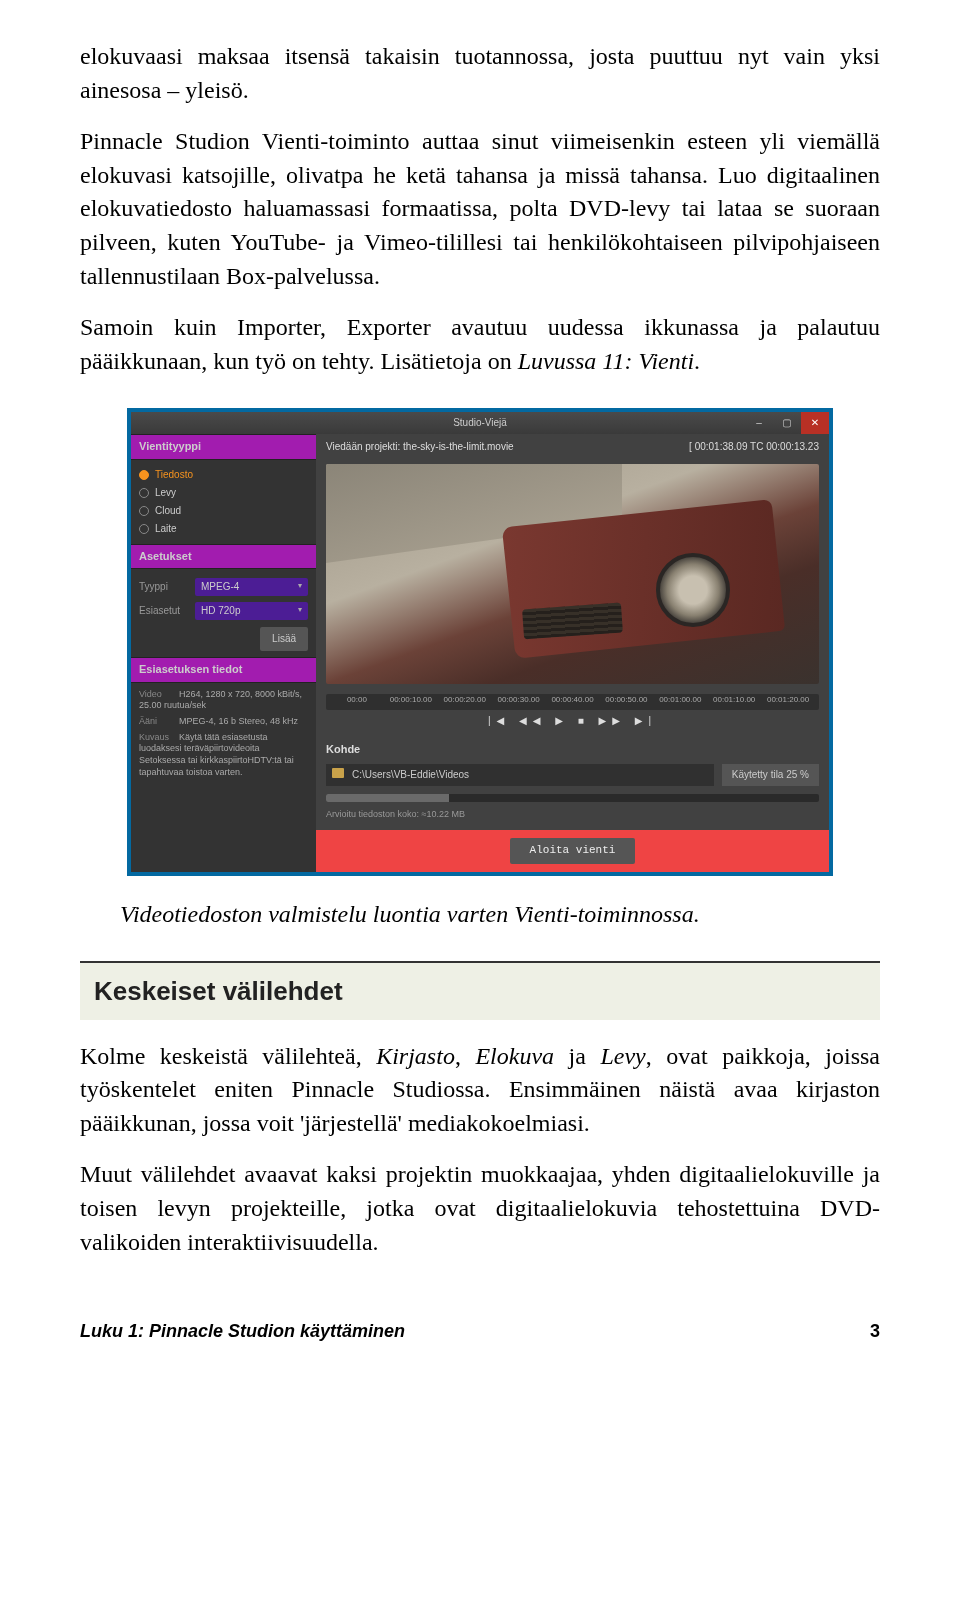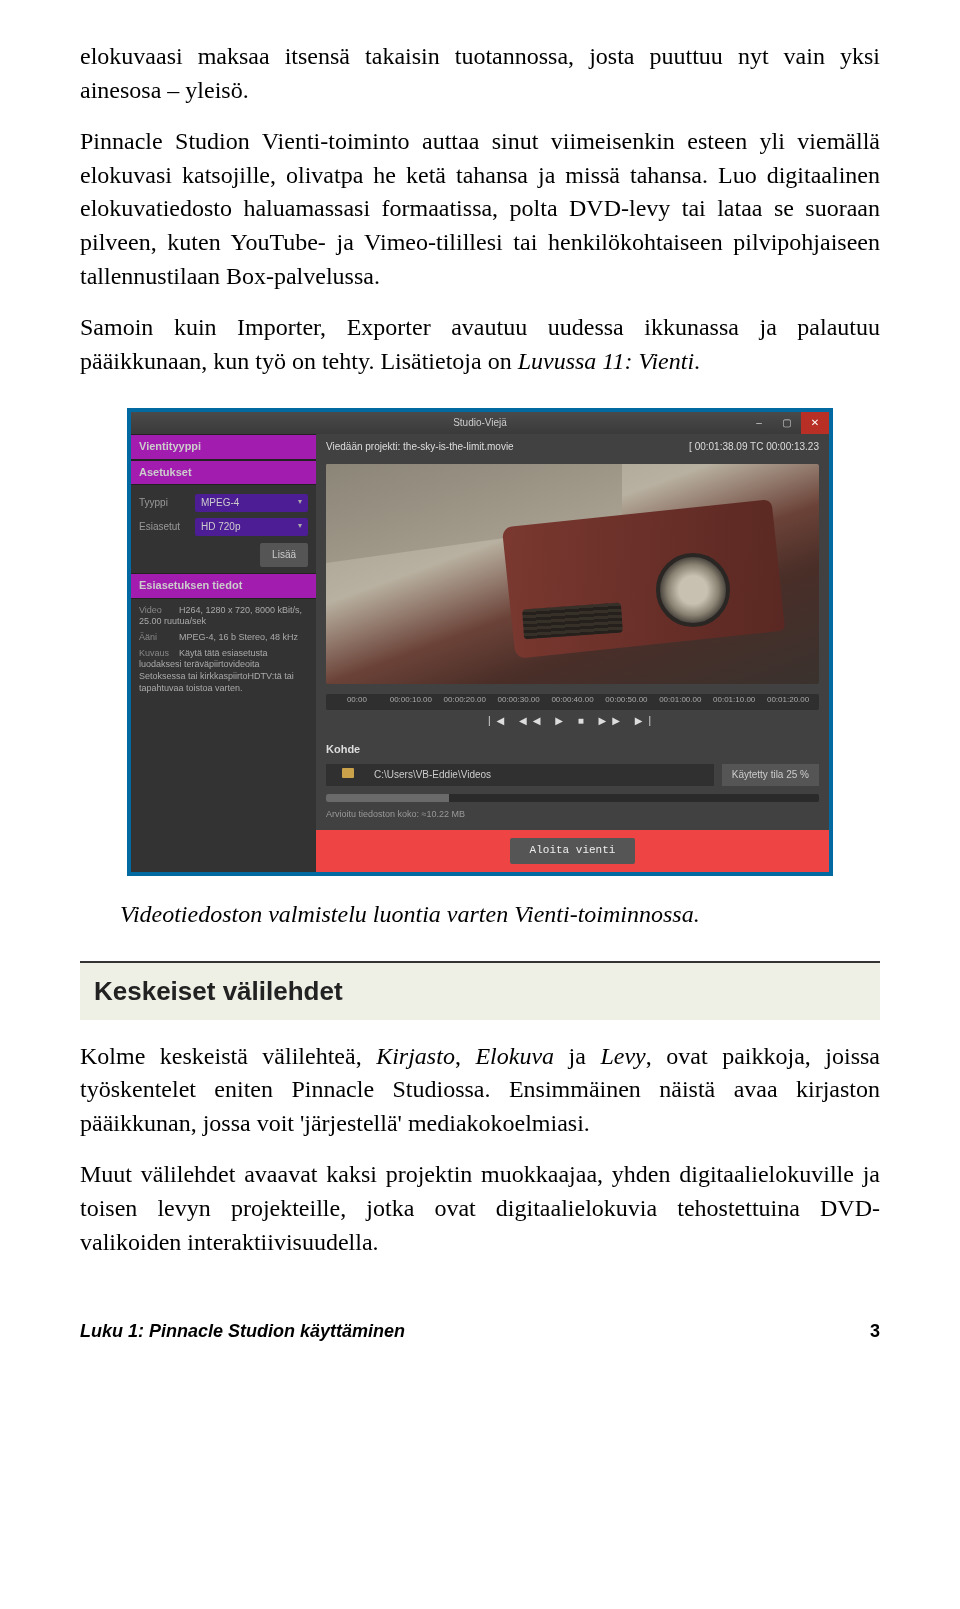--- a/index.html
+++ b/index.html
@@ -129,21 +129,21 @@
     color:#aaa;
     align-items:flex-start;
     justify-content:space-between;
     padding:0 4px;
     border-radius:2px;
   }
   .timeline span { flex:1; text-align:center; }
   .transport { text-align:center; padding:2px 0 8px 0; color:#ddd; letter-spacing:6px; font-size:10px;}
   .kohde-hdr { padding:6px 10px 2px 10px; font-size:11px; font-weight:bold; color:#ddd;}
   .kohde-row { margin:4px 10px; display:flex; align-items:center; gap:8px; }
-  .path-box { flex:1; background:#303030; padding:4px 16px; display:flex; align-items:flex-start; gap:20px; font-size:10px;}
+  .path-box { flex:1; background:#303030; padding:4px 6px; display:flex; align-items:flex-start; gap:8px; font-size:10px;}
   .folder-ico { display:inline-block; width:12px;height:10px;background:#c9a24a;border-radius:1px;}
   .progress-btn { background:#555; padding:4px 10px; font-size:10px;}
   .progress-bar { margin:4px 10px; height:8px; background:#2a2a2a; border-radius:2px; overflow:hidden;}
   .progress-bar .fill { width:25%; height:100%; background:#6a6a6a;}
   .size-line { margin:2px 10px 10px 10px; font-size:9px; color:#999;}
   .auto-row { margin:10px 10px 2px 10px; display:flex; align-items:center; gap:6px; font-size:10px; color:#bbb;}
   .chk { width:11px;height:11px; background:#5a5a5a; display:inline-block; border-radius:2px;}
   .app-bottombar {
     background:#ef4444;
     text-align:center;
@@ -169,20 +169,38 @@
     <span>Studio-Viejä</span>
     <div class="win-ctrl">
       <div class="win-btn">–</div>
       <div class="win-btn">▢</div>
       <div class="win-btn close">✕</div>
     </div>
   </div>
   <div class="app-body">
     <div class="app-left">
       <div class="panel-hdr">Vientityyppi</div>
+      <div class="panel-body">
+        <div class="radio-row sel">
+            <span class="radio-icon"></span>
+            <span>Tiedosto</span>
+          </div>
+        <div class="radio-row">
+            <span class="radio-icon"></span>
+            <span>Levy</span>
+          </div>
+        <div class="radio-row">
+            <span class="radio-icon"></span>
+            <span>Cloud</span>
+          </div>
+        <div class="radio-row">
+            <span class="radio-icon"></span>
+            <span>Laite</span>
+          </div>
+      </div>
       <div class="panel-hdr">Asetukset</div>
       <div class="panel-body">
         <div class="kv">
             <span class="k">Tyyppi</span>
             <span class="select">
               <span>MPEG-4</span>
               <span class="chev">▾</span>
             </span>
           </div>
         <div class="kv">

